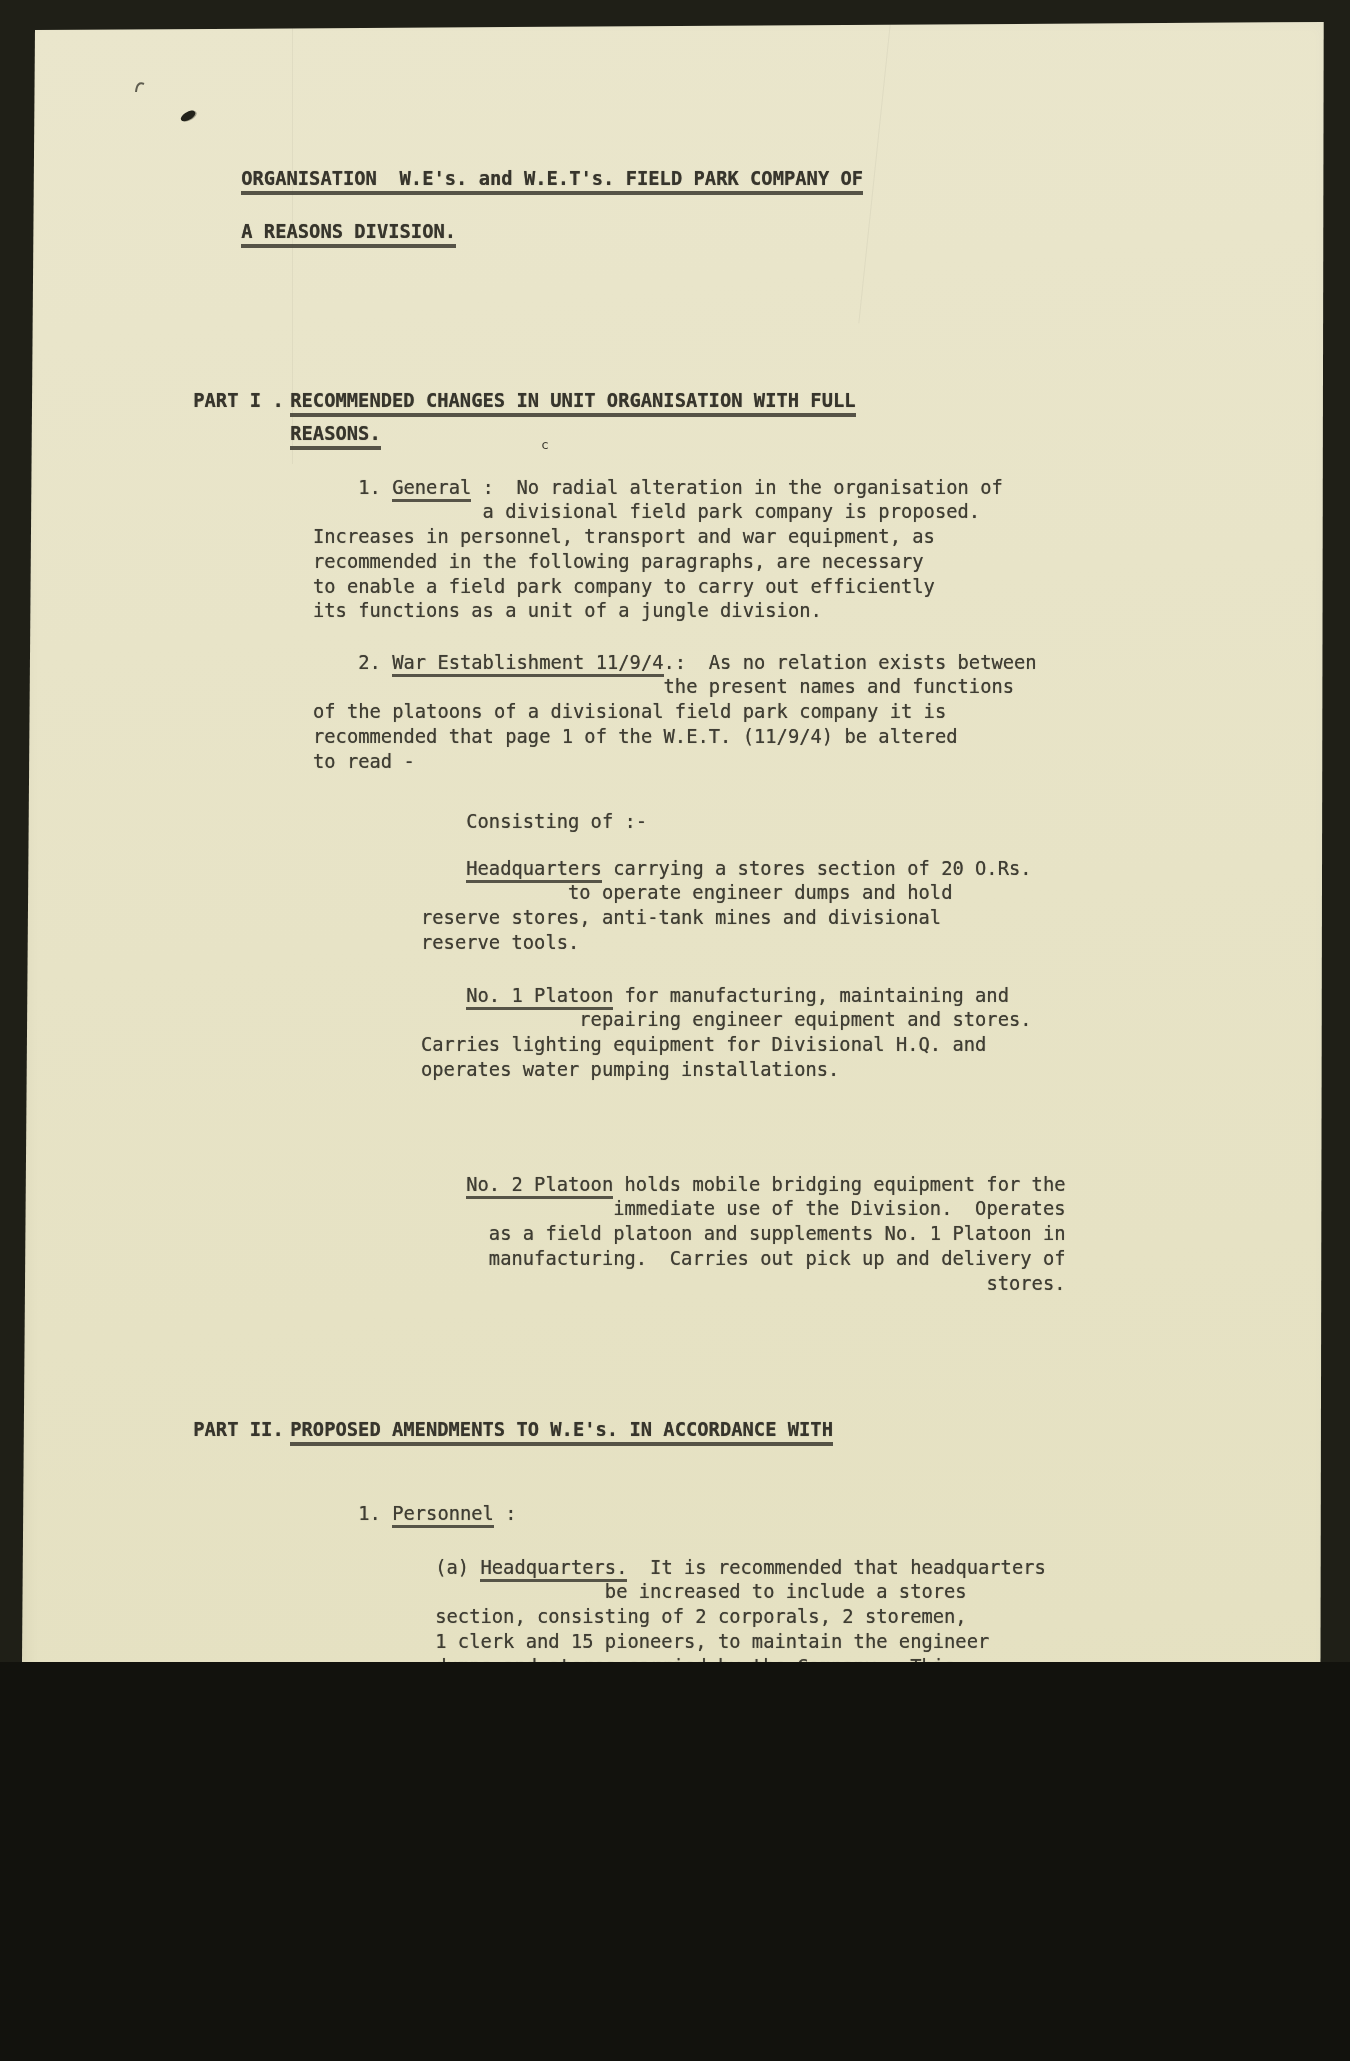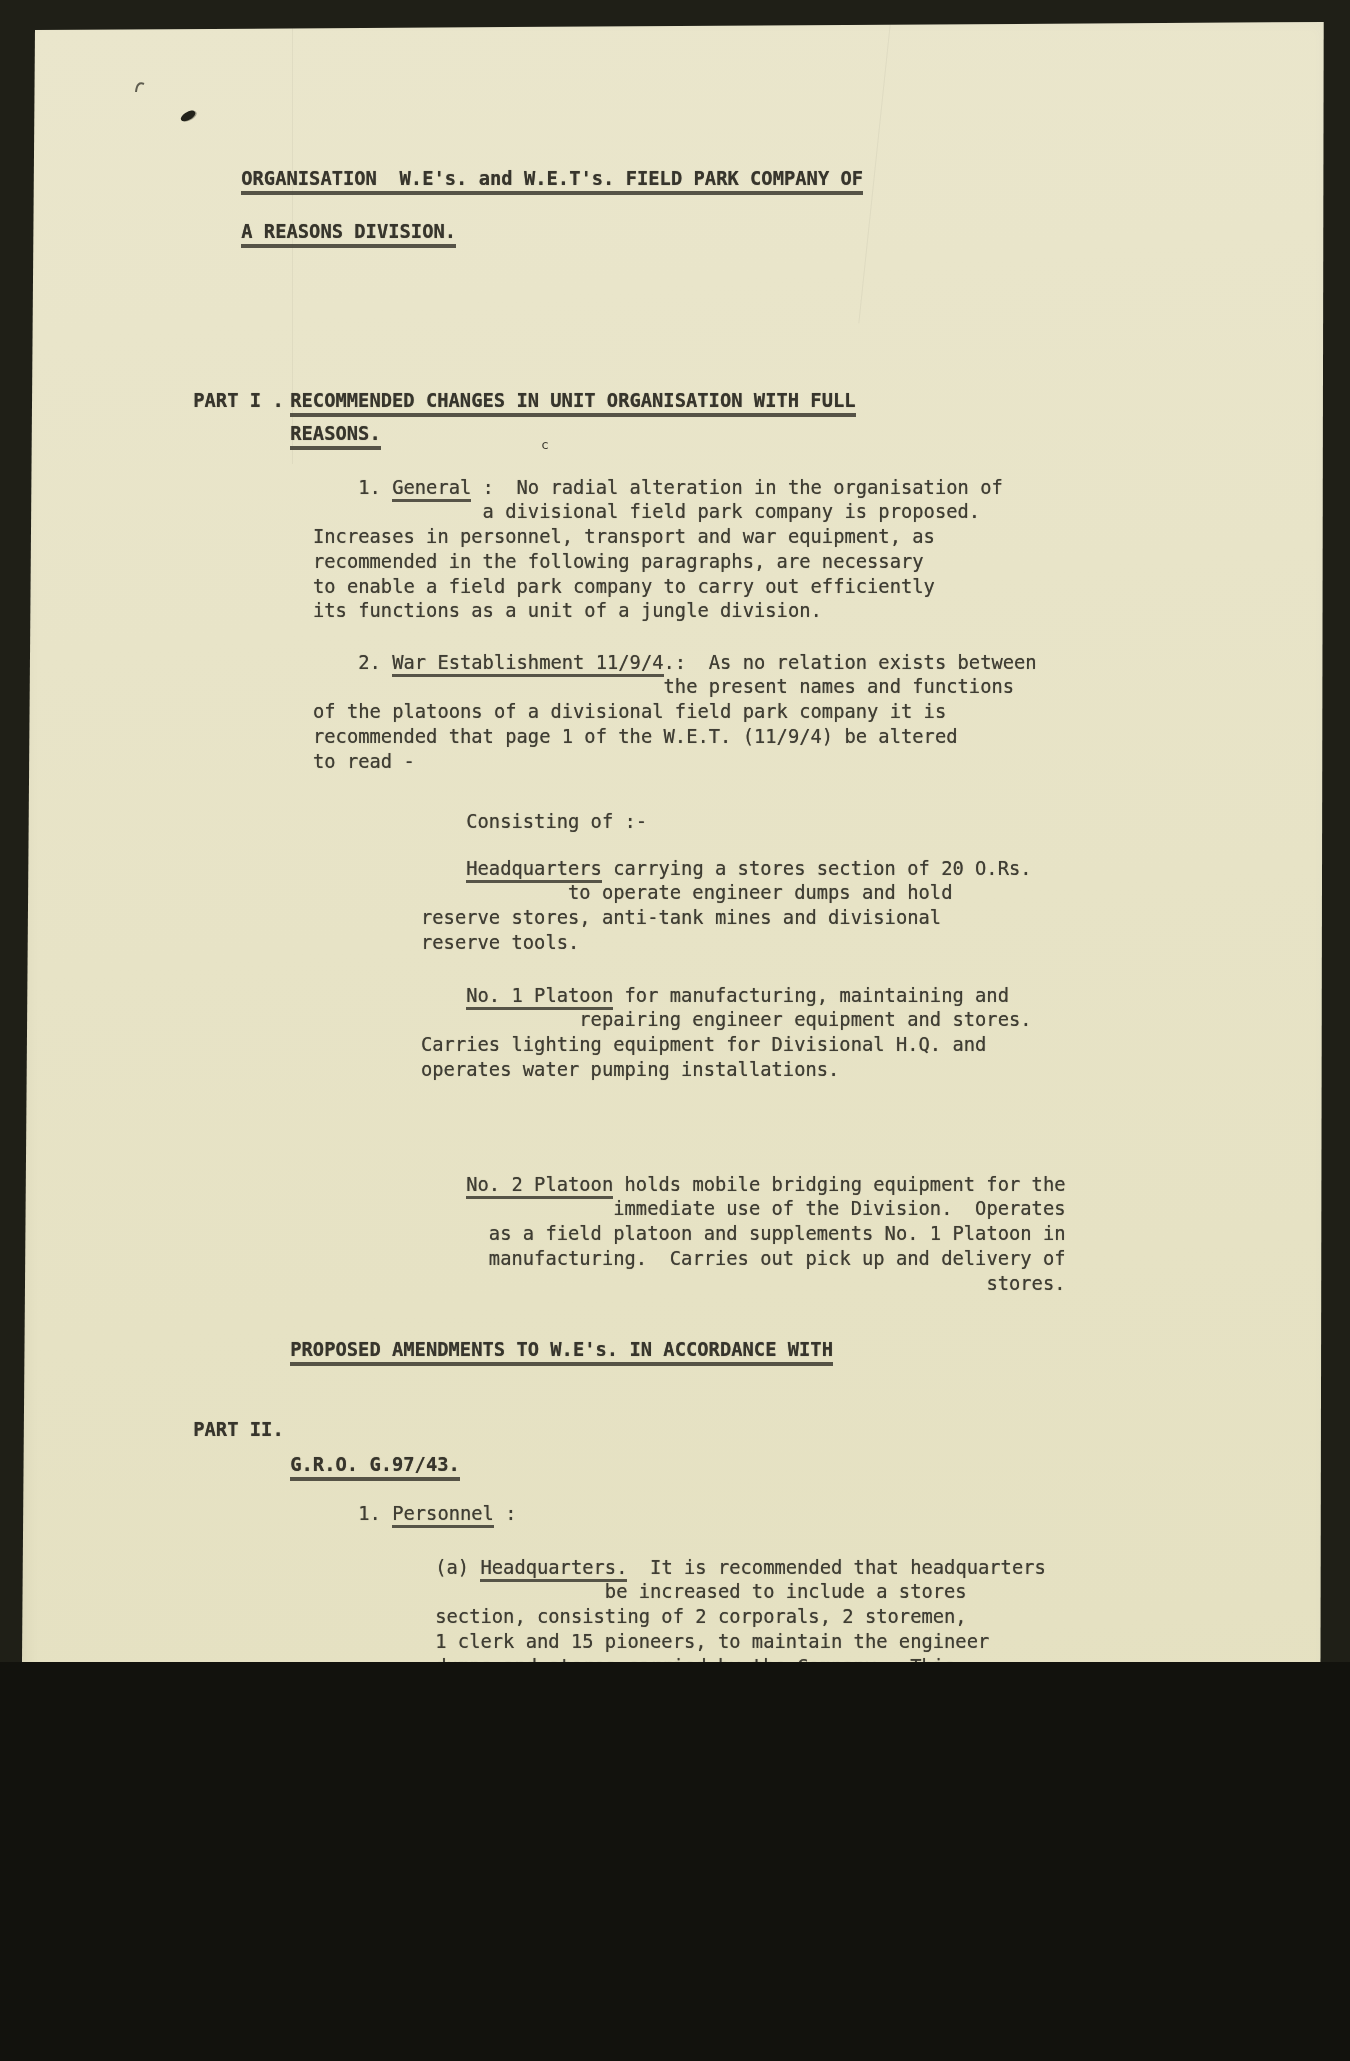--- a/index.html
+++ b/index.html
@@ -100,25 +100,22 @@
               immediate use of the Division.  Operates
 as a field platoon and supplements No. 1 Platoon in
 manufacturing.  Carries out pick up and delivery of
 stores.</span>
   </div>
 
 
   <div class="typed head" style="left:148px;top:1393px;">
     <span>PART II.</span>
   </div>
-  <div class="typed head" style="left:245px;top:1313px;">
+  <div class="typed head" style="left:245px;top:1393px;">
     <span class="uh">PROPOSED AMENDMENTS TO W.E's. IN ACCORDANCE WITH</span>
-  </div>
-  <div class="typed head" style="left:245px;top:1428px;">
-    <span class="uh">G.R.O. G.97/43.</span>
   </div>
 
   <div class="typed" style="left:313px;top:1477px;">
     <span>1. </span><span class="u">Personnel</span><span> :</span>
   </div>
 
   <div class="typed" style="left:390px;top:1531px;">
     <span>(a) </span><span class="u">Headquarters.</span><span>  It is recommended that headquarters
                    be increased to include a stores
     section, consisting of 2 corporals, 2 storemen,

